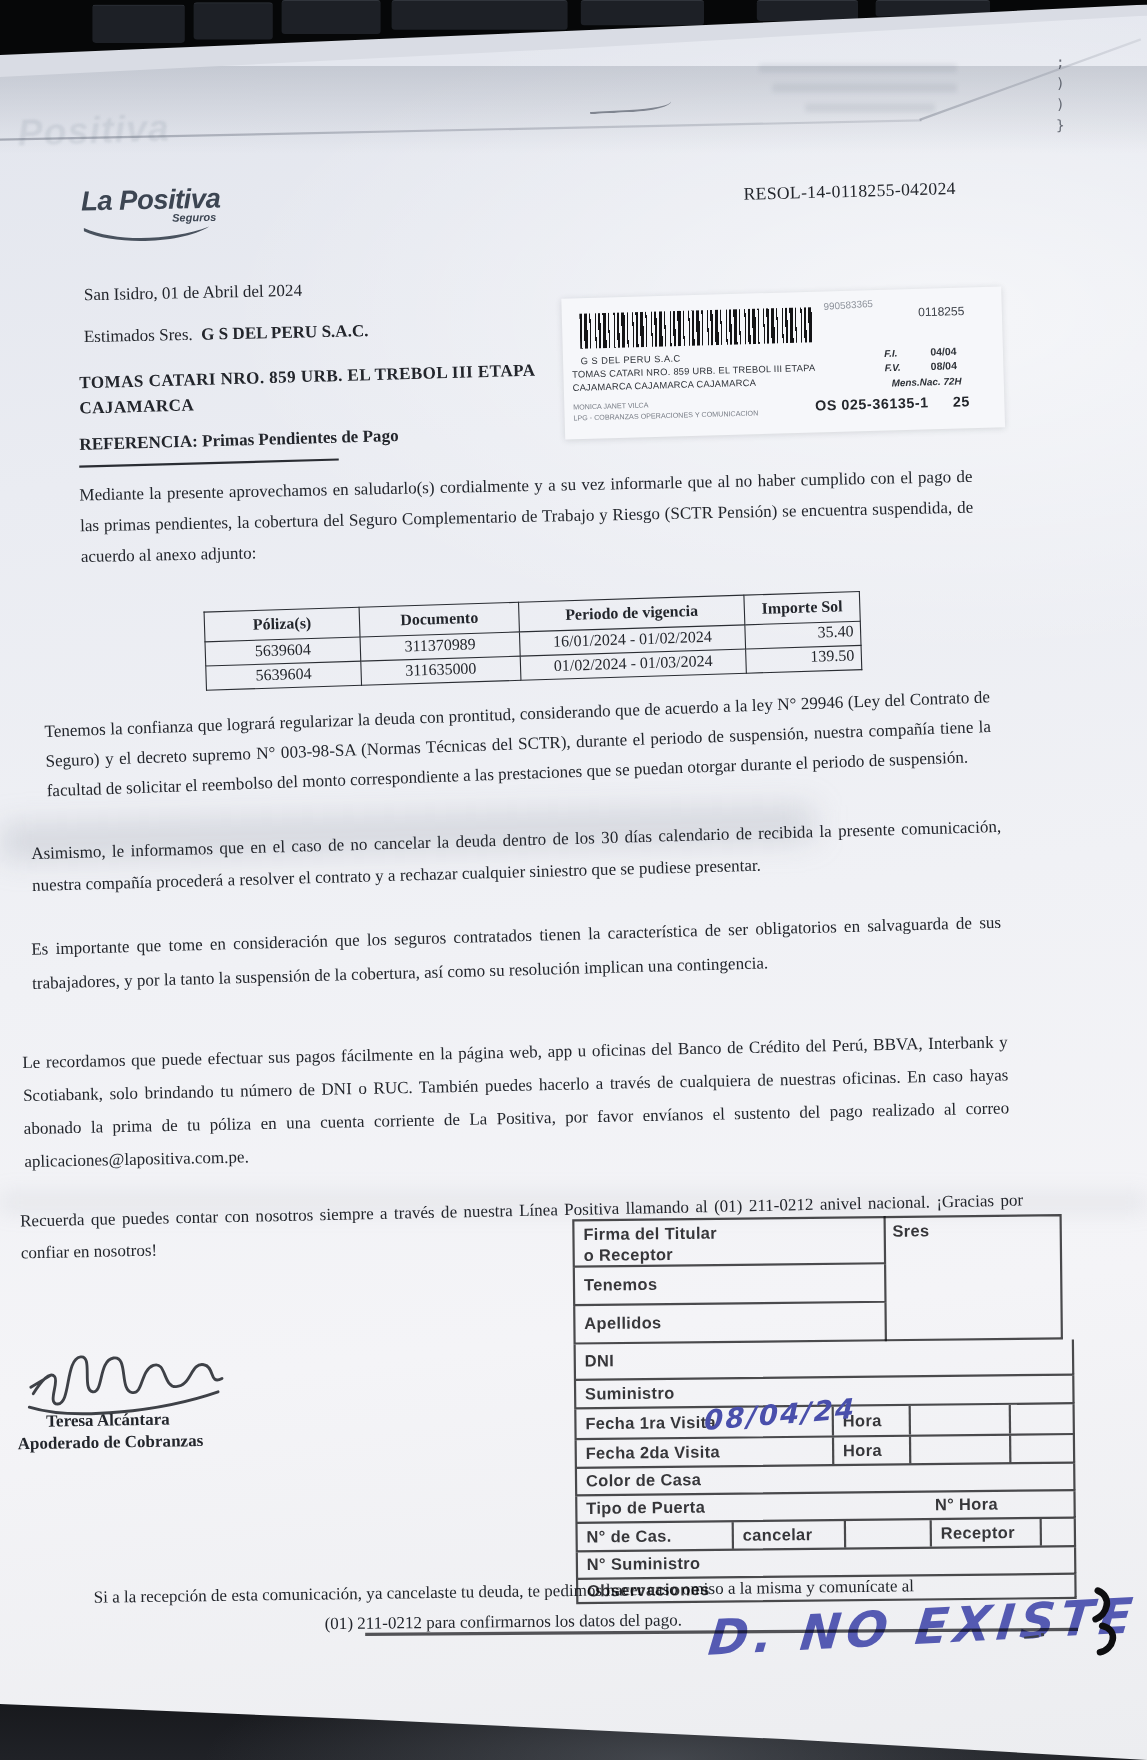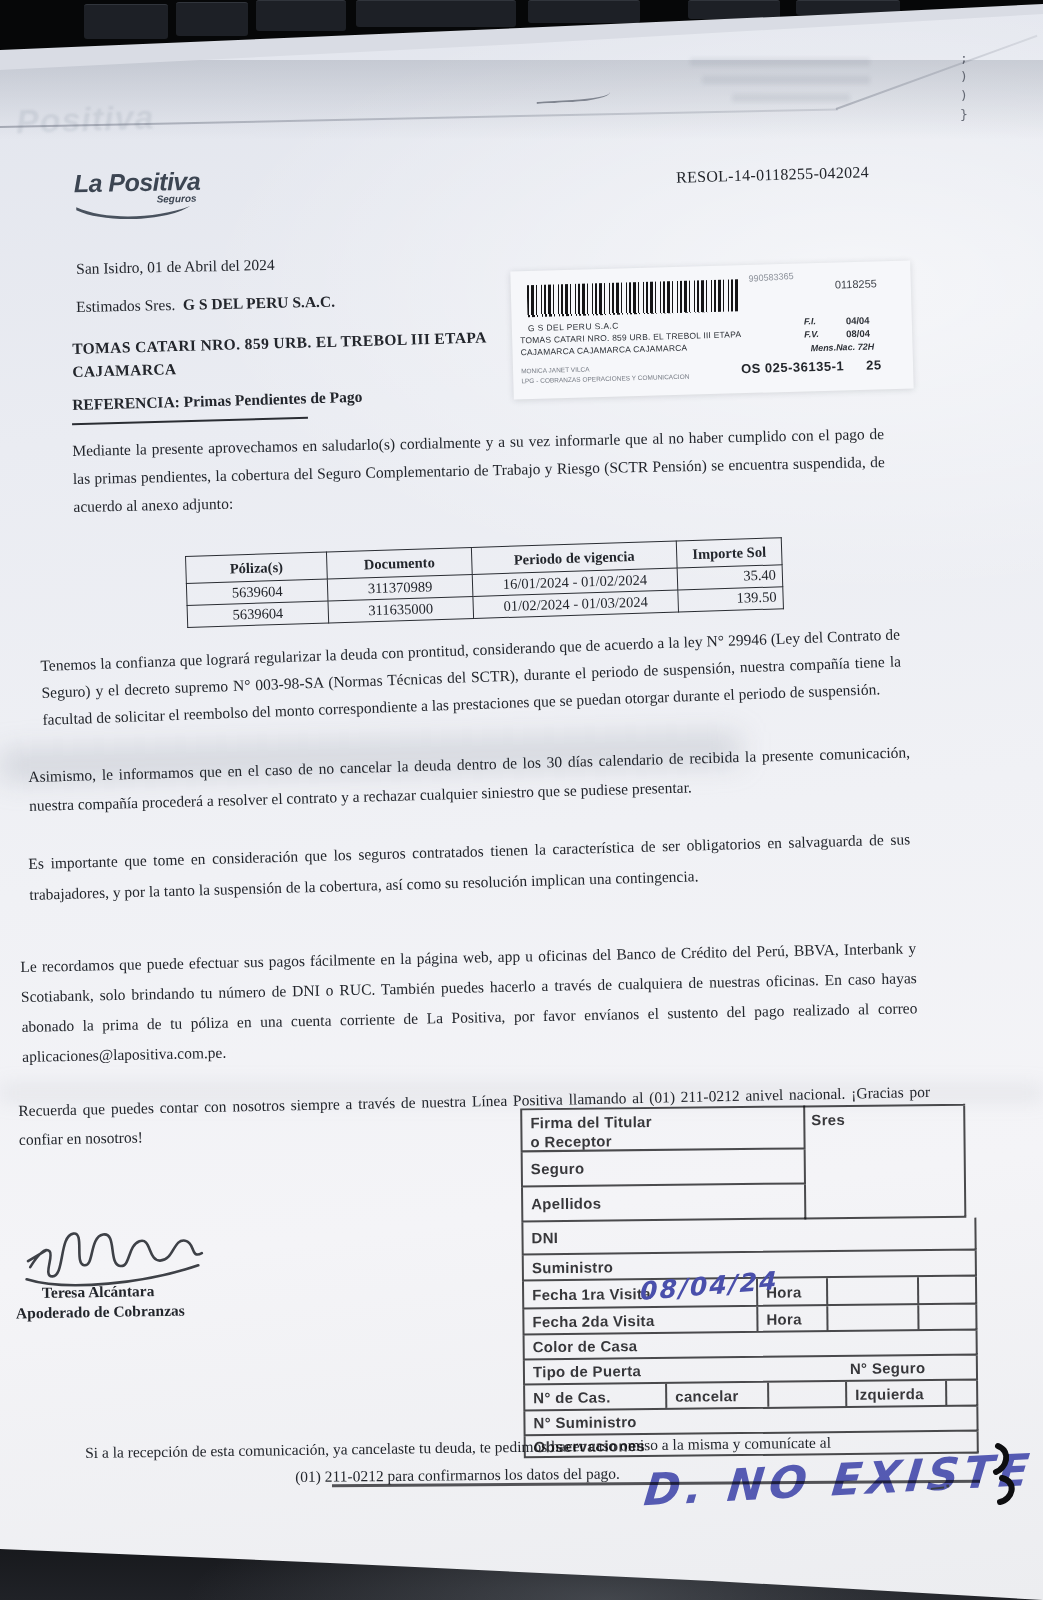--- a/index.html
+++ b/index.html
@@ -233,21 +233,21 @@
       <div class="sello-box">
         <span>Sres</span>
       </div>
       <div class="srow first narrow" style="height:44px;align-items:flex-start;">
         <div class="lblpad" style="line-height:19px;padding-top:3px;">
           <div>Firma del Titular</div>
           <div>o Receptor</div>
         </div>
       </div>
       <div class="srow narrow" style="height:35px;">
-        <span class="lblpad">Seguro</span>
+        <span class="lblpad">Tenemos</span>
       </div>
       <div class="srow narrow" style="height:35px;">
         <span class="lblpad">Apellidos</span>
       </div>
       <div class="srow" style="height:33px;">
         <span class="lblpad">DNI</span>
       </div>
       <div class="srow" style="height:26px;">
         <span class="lblpad">Suministro</span>
       </div>
@@ -268,30 +268,30 @@
             <span class="lblpad">Hora</span>
           </div>
         <div class="cell" style="width:91px;"></div>
         <div class="cell" style="flex:1;"></div>
       </div>
       <div class="srow" style="height:25px;">
         <span class="lblpad">Color de Casa</span>
       </div>
       <div class="srow" style="height:25px;">
         <span class="lblpad">Tipo de Puerta</span>
-        <span class="abslab" style="left:325px;">N° Seguro</span>
+        <span class="abslab" style="left:325px;">N° Hora</span>
       </div>
       <div class="srow" style="height:26px;">
         <div style="width:140px;"><span class="lblpad">N° de Cas.</span></div>
         <div class="cell" style="width:102px;">
             <span class="lblpad">cancelar</span>
           </div>
         <div class="cell" style="width:78px;"></div>
         <div class="cell" style="width:100px;">
-            <span class="lblpad">Izquierda</span>
+            <span class="lblpad">Receptor</span>
           </div>
         <div class="cell" style="flex:1;"></div>
       </div>
       <div class="srow" style="height:25px;">
         <span class="lblpad">N° Suministro</span>
       </div>
       <div class="srow" style="height:22px;">
         <span class="lblpad">Observaciones</span>
       </div>
     </div>

